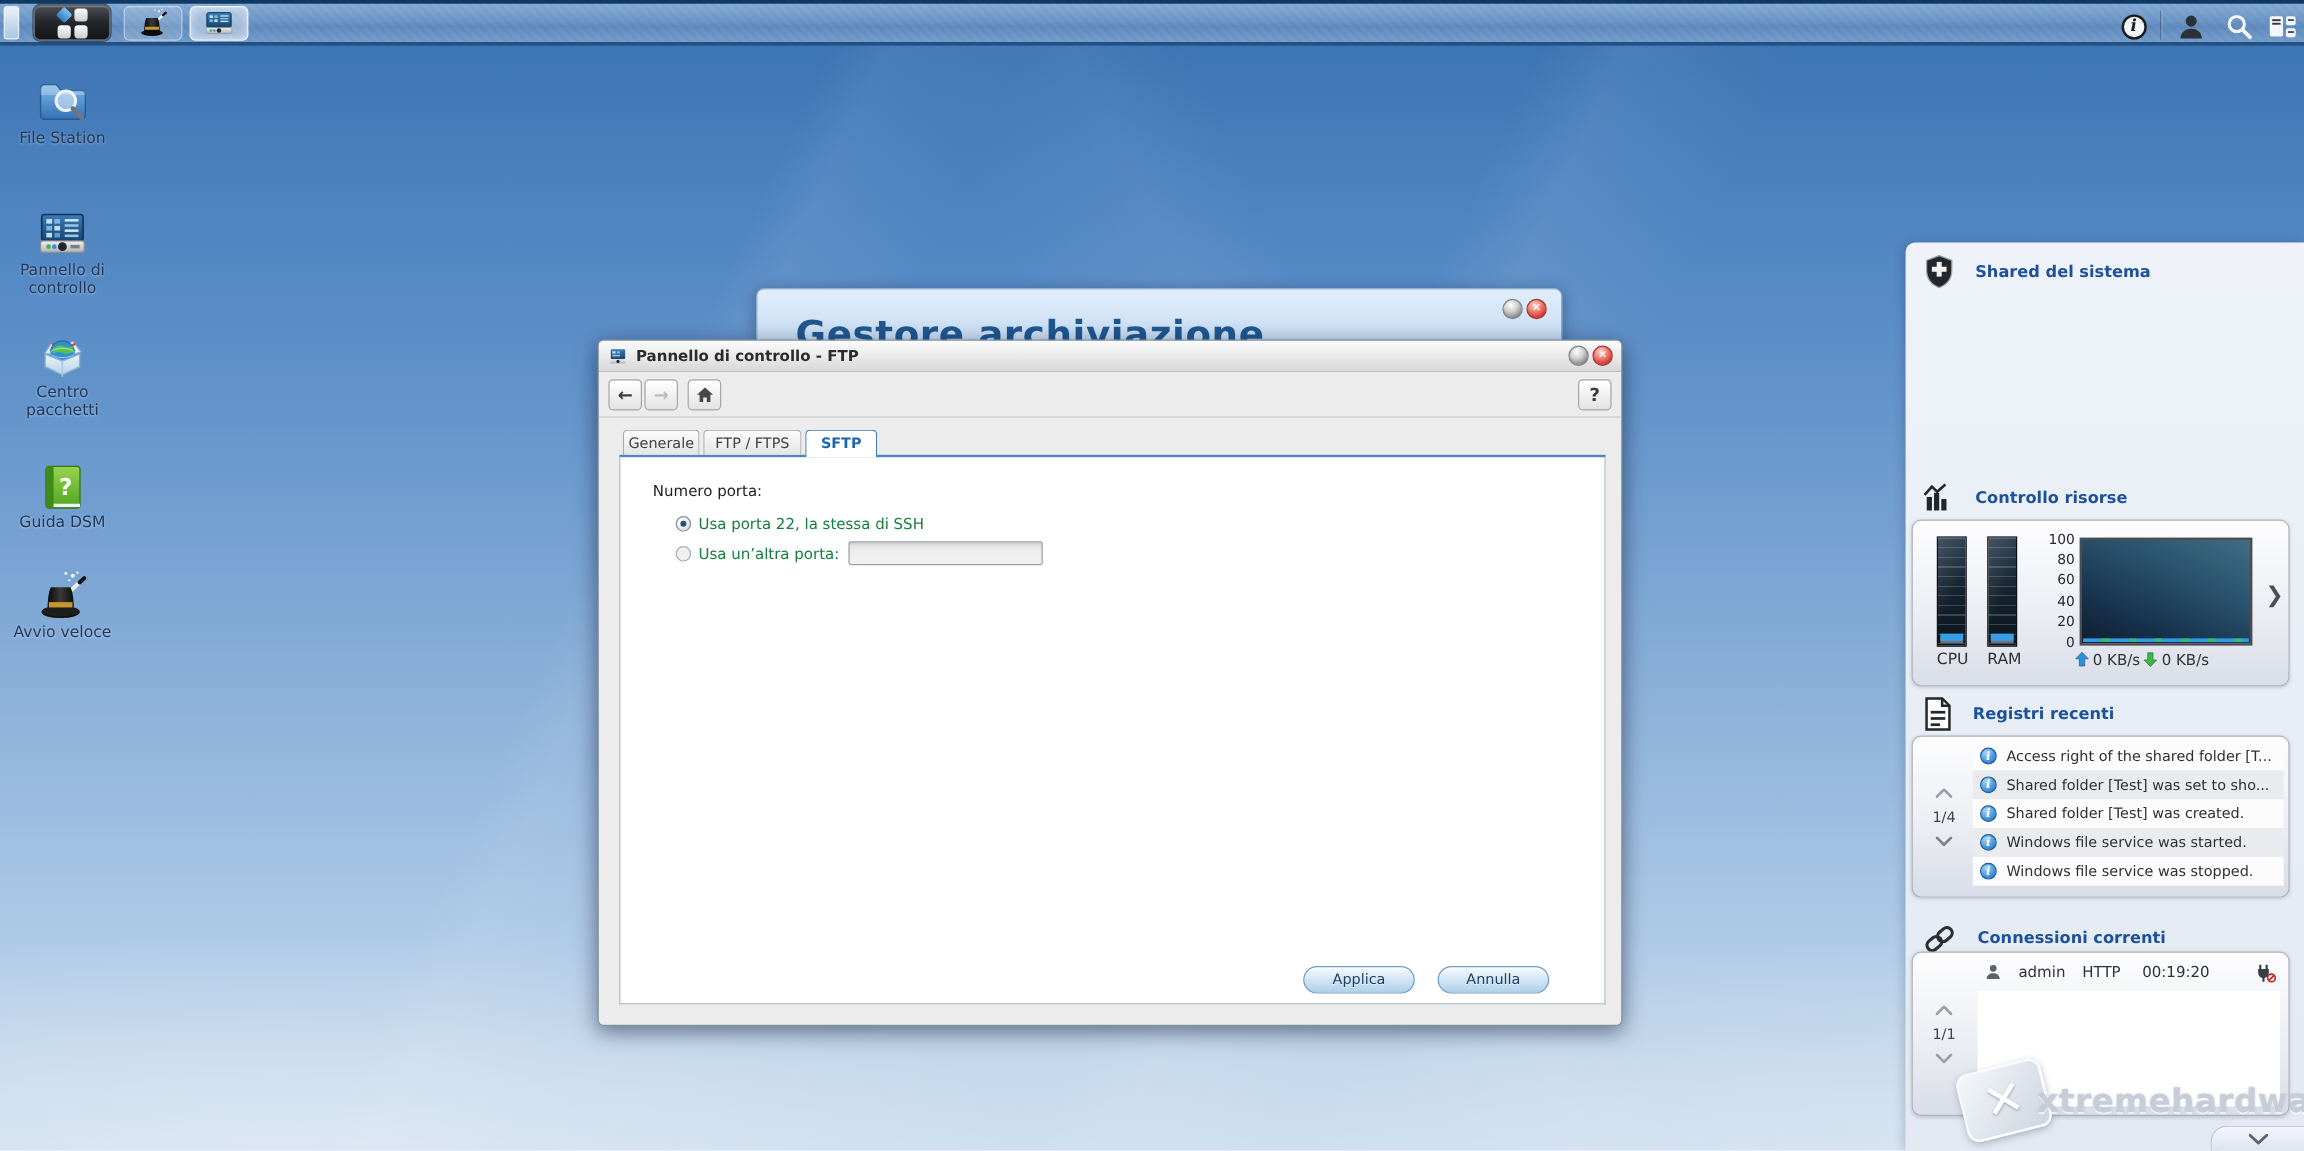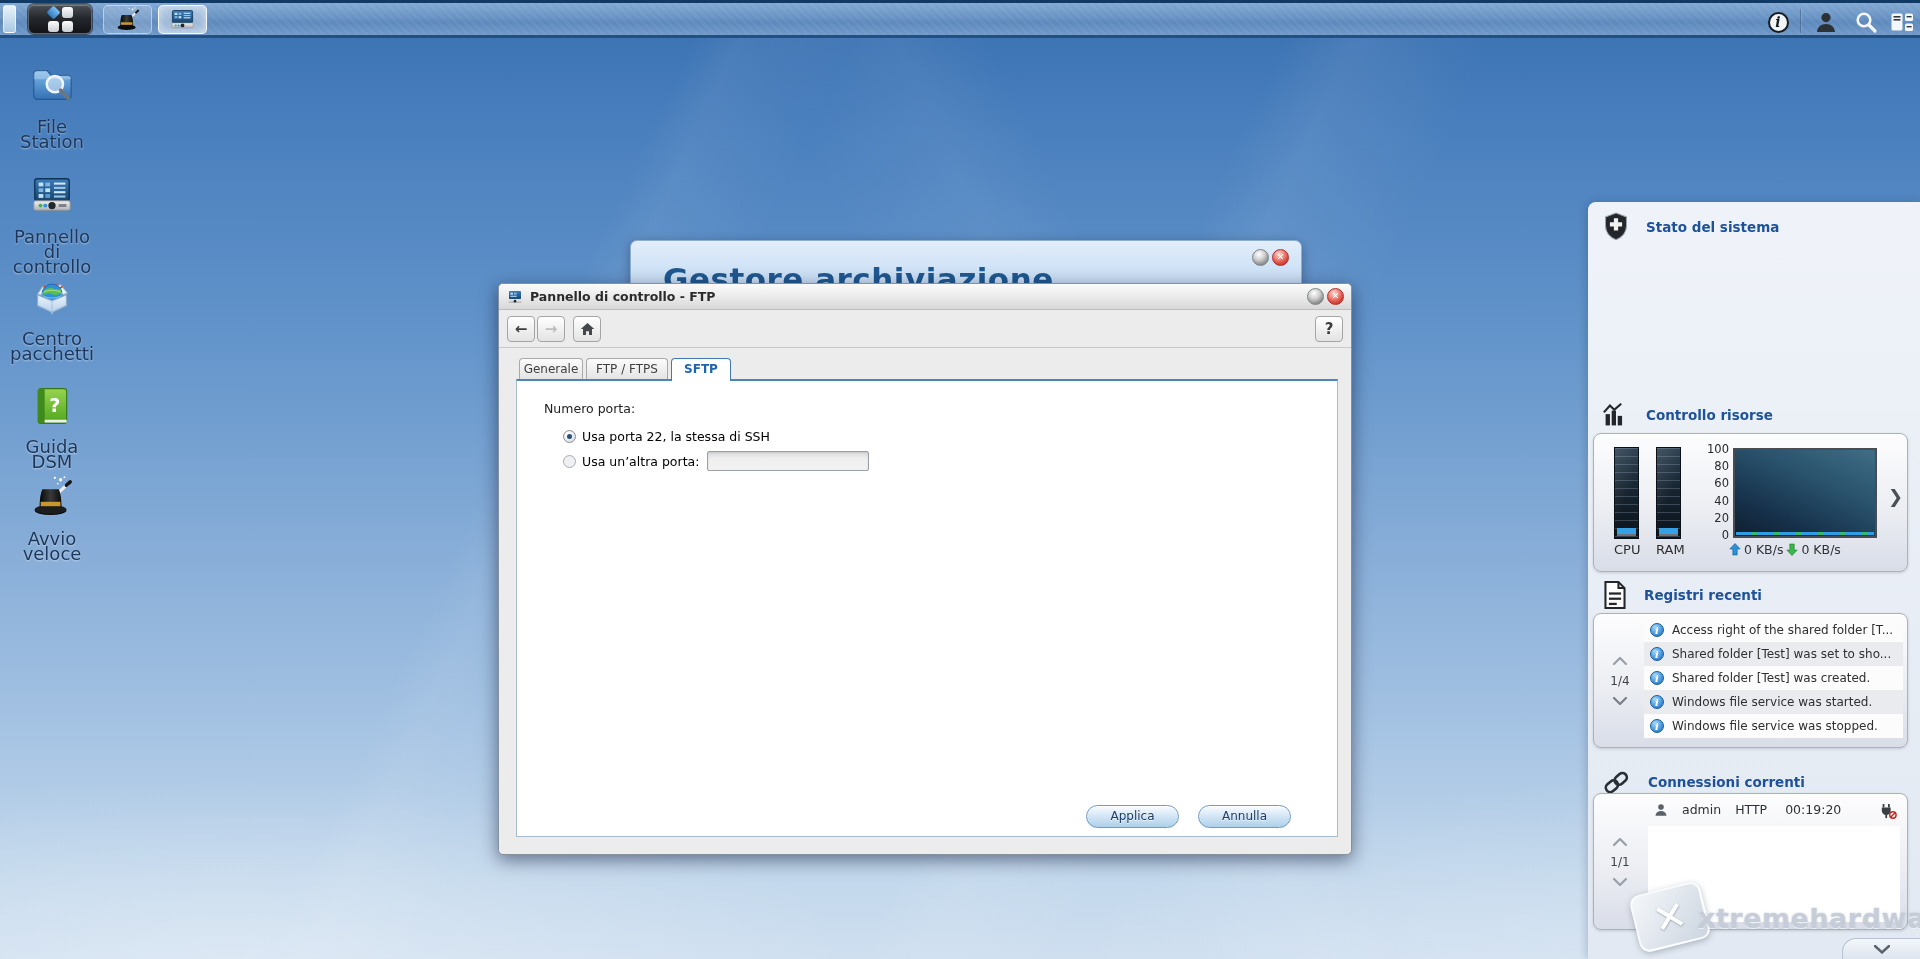--- a/index.html
+++ b/index.html
@@ -37,21 +37,21 @@
   .tb-right-icon { position:absolute; top:5px; width:28px; height:28px; display:flex; align-items:center; justify-content:center; cursor:pointer; }
   .tb-divider { position:absolute; left:1800px; top:6px; width:2px; height:24px;
     background:linear-gradient(90deg, rgba(10,30,60,0.45), rgba(255,255,255,0.3)); }
   .info-circle { width:21px; height:21px; border-radius:50%; background:#f2f5f8; border:2px solid #181b1f;
     display:flex; align-items:center; justify-content:center;
     font-family:"DejaVu Serif","Liberation Serif",serif; font-style:italic; font-weight:bold; font-size:14px; color:#181b1f; }
 
   
   .dicon { position:absolute; left:6px; width:92px; text-align:center; cursor:pointer; z-index:3; }
   .dicon svg { display:block; margin:0 auto; }
-  .dicon .dlabel { margin-top:11px; font-size:18px; line-height:15px; color:#1d3659;
+  .dicon .dlabel { margin-top:0; font-size:13px; line-height:15px; color:#1d3659;
     text-shadow:0 1px 2px rgba(255,255,255,0.45); }
 
   
   .bg-window { position:absolute; left:630px; top:240px; width:672px; height:540px; z-index:5;
     background:linear-gradient(180deg,#e2eefb 0%,#c6dcf3 8%, #b9d4ee 100%);
     border:1px solid #8fafd0; border-radius:7px 7px 0 0; box-shadow:0 3px 12px rgba(0,10,40,0.35); overflow:hidden; }
   .bg-window .bw-title { position:absolute; left:32px; top:20px; font-size:31px; font-weight:bold; color:#1f5890; letter-spacing:0.5px; }
   .orb { width:17px; height:17px; border-radius:50%; border:1px solid #7e8488; cursor:pointer;
     background:radial-gradient(circle at 40% 28%, #ffffff, #cfcfcf 40%, #909090 72%, #707070);
     display:flex; align-items:center; justify-content:center; }
@@ -80,21 +80,21 @@
   .tab.active { background:#fff; border:1px solid #3f7ab2; border-bottom:none; height:23px;
     font-weight:bold; color:#1f64ad; }
   .dlg-panel { position:absolute; left:17px; top:95px; width:822px; height:458px; background:#fff;
     border:1px solid #a8bccd; border-top:2px solid #4a86bc; }
   .fieldset-label { position:absolute; left:27px; top:20px; font-size:12.5px; color:#222; }
   .radio-row { position:absolute; left:46px; display:flex; align-items:center; }
   .radio { width:13px; height:13px; border-radius:50%; border:1px solid #8a9099; cursor:pointer;
     background:radial-gradient(circle at 35% 30%, #fff, #e4e7eb 65%, #c9ced5); position:relative; flex:0 0 13px; }
   .radio.sel::after { content:""; position:absolute; left:3px; top:3px; width:5px; height:5px; border-radius:50%; background:#264f79; }
   .radio.unsel { background:#eef0f2; border-color:#a8adb5; }
-  .radio-label { margin-left:6px; font-size:12.5px; color:#000000; cursor:pointer; }
+  .radio-label { margin-left:6px; font-size:12.5px; color:#15803d; cursor:pointer; }
   .port-input { margin-left:8px; width:162px; height:20px; border:1px solid #9aa0a8; border-radius:2px;
     background:linear-gradient(180deg,#dcdcdc,#efefef 40%,#f2f2f2); box-shadow:inset 0 1px 2px rgba(0,0,0,0.12);
     font-size:12px; padding:0 4px; color:#333; }
   .pill-btn { position:absolute; bottom:8px; width:93px; height:23px; border-radius:12px; cursor:pointer;
     background:linear-gradient(180deg,#fafcfe 0%,#d6e7f6 45%,#aed0ea 100%);
     border:1px solid #6f9cc6; box-shadow:inset 0 1px 0 rgba(255,255,255,0.9);
     font-size:12px; color:#1d3d66; text-align:center; line-height:21px; text-shadow:0 1px 0 rgba(255,255,255,0.7); }
   .help-btn { right:8px; left:auto; }
 
   
@@ -390,21 +390,21 @@
   </div>
 
   <div class="sidebar">
 
     <div class="sb-header" style="top:10px;">
       <svg width="28" height="30" viewBox="0 0 32 34">
         <path d="M16 1l12 4.5v9.5c0 8.5-5.5 14-12 16.5C9.5 29 4 23.5 4 15V5.5z" fill="#23272b" stroke="#9aa2aa" stroke-width="1.2"></path>
         <rect x="13.6" y="7" width="4.8" height="14" fill="#f2f2f2"></rect>
           <rect x="9" y="11.6" width="14" height="4.8" fill="#f2f2f2"></rect>
       </svg>
-      <span class="sb-title">Stato del sistema</span>
+      <span class="sb-title">Shared del sistema</span>
     </div>
 
     <div class="sb-header" style="top:200px;">
       <svg width="28" height="26" viewBox="0 0 32 30">
         <path d="M2 12 L9 4 L14 9 L22 2" fill="none" stroke="#23272b" stroke-width="2.5"></path>
         <rect x="4" y="14" width="5" height="13" fill="#23272b"></rect>
           <rect x="11" y="10" width="5" height="17" fill="#23272b"></rect>
           <rect x="18" y="16" width="5" height="11" fill="#23272b"></rect>
       </svg>
       <span class="sb-title">Controllo risorse</span>

